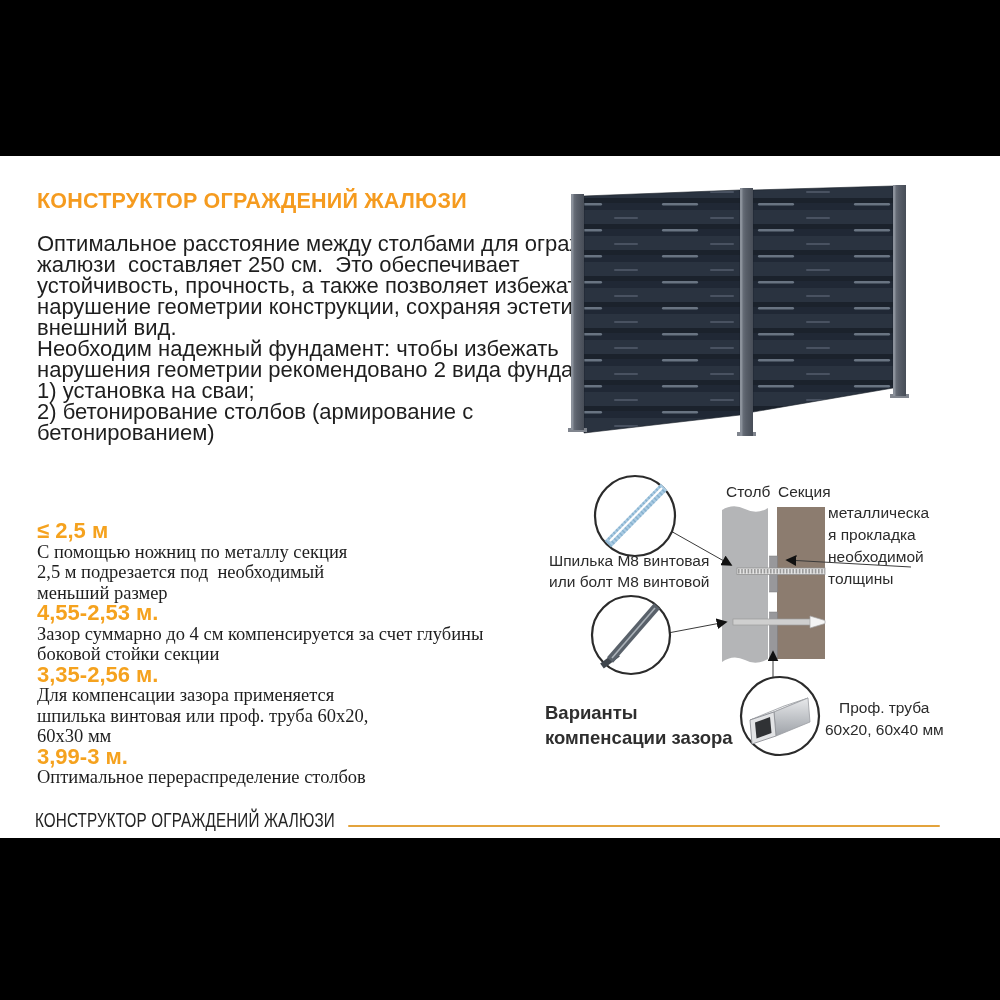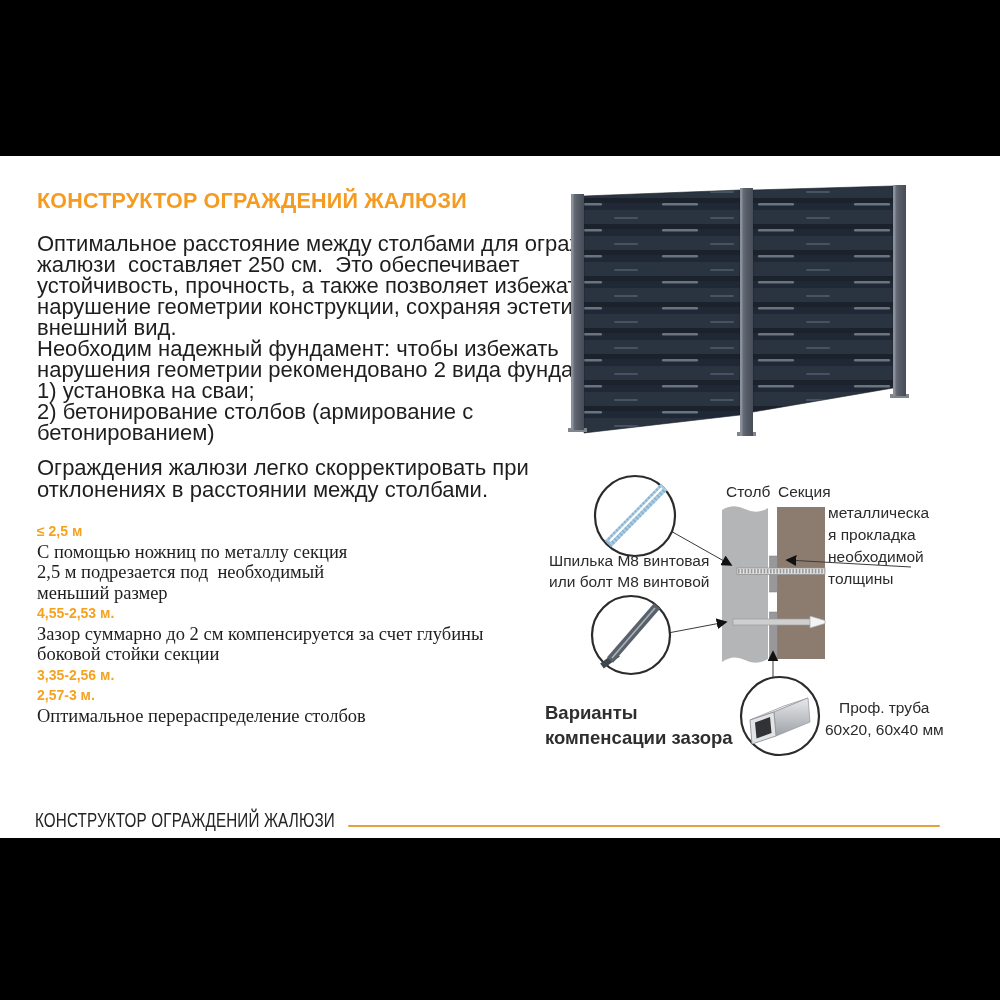--- a/index.html
+++ b/index.html
@@ -10,21 +10,21 @@
   .bar.bottom{top:838px;height:162px;}
 
   .page-title{position:absolute;left:37px;top:189px;margin:0;
     font-size:21.5px;font-weight:bold;color:#F59B1F;letter-spacing:.2px;}
 
   .body-text{white-space:pre;font-size:22px;line-height:21px;color:#1E1E1E;}
   .intro{position:absolute;left:37px;top:233px;}
   .adjust{position:absolute;left:37px;top:457px;line-height:21.5px;}
 
   .sizes{position:absolute;left:37px;top:521px;}
-  .sizes .range{white-space:pre;font-size:14px;line-height:20.5px;
+  .sizes .range{white-space:pre;font-size:22px;line-height:20.5px;
     font-weight:bold;color:#F5A21E;}
   .sizes .size-lines{white-space:pre;font-size:18.5px;line-height:20.5px;color:#1E1E1E;font-family:Liberation Serif, serif;}
 
   .fence{position:absolute;left:556px;top:182px;}
   .diagram{position:absolute;left:540px;top:470px;}
 
   .dlabel{font-family:"Liberation Sans",sans-serif;font-size:15.5px;fill:#2B2B2B;}
   .dlabel-bold{font-family:"Liberation Sans",sans-serif;font-size:18.5px;font-weight:bold;fill:#2E2E2E;}
 
   .footer-title{position:absolute;left:35px;top:809px;font-size:19.5px;color:#242424;
@@ -45,40 +45,41 @@
 жалюзи  составляет 250 см.  Это обеспечивает
 устойчивость, прочность, а также позволяет избежать
 нарушение геометрии конструкции, сохраняя эстетичный
 внешний вид.
 Необходим надежный фундамент: чтобы избежать
 нарушения геометрии рекомендовано 2 вида фундамента
 1) установка на сваи;
 2) бетонирование столбов (армирование с
 бетонированием)</div>
 
-  <div class="body-text adjust">Ограждения жалюзи легко скорректировать при
-отклонениях в расстоянии между столбами.</div>
 
   <div class="sizes">
     <div class="size-item">
       <div class="range">≤ 2,5 м</div>
       <div class="size-lines">С помощью ножниц по металлу секция
 2,5 м подрезается под  необходимый
 меньший размер</div>
     </div>
     <div class="size-item">
       <div class="range">4,55-2,53 м.</div>
-      <div class="size-lines">Зазор суммарно до 2 см компенсируется за счет глубины
+      <div class="size-lines">Зазор суммарно до 4 см компенсируется за счет глубины
 боковой стойки секции</div>
     </div>
     <div class="size-item">
       <div class="range">3,35-2,56 м.</div>
+      <div class="size-lines">Для компенсации зазора применяется
+шпилька винтовая или проф. труба 60х20,
+60х30 мм</div>
     </div>
     <div class="size-item">
-      <div class="range">2,57-3 м.</div>
+      <div class="range">3,99-3 м.</div>
       <div class="size-lines">Оптимальное перераспределение столбов</div>
     </div>
   </div>
 
   <svg class="fence" width="410" height="262" viewBox="0 0 410 262">
     <defs>
       <pattern id="weave" width="96" height="26" patternUnits="userSpaceOnUse">
         <rect width="96" height="26" fill="#202835"></rect>
         <rect x="-8" y="2" width="112" height="17" rx="8.5" fill="#2A3340"></rect>
         <rect x="-8" y="16" width="112" height="5" fill="#1B222C"></rect>

